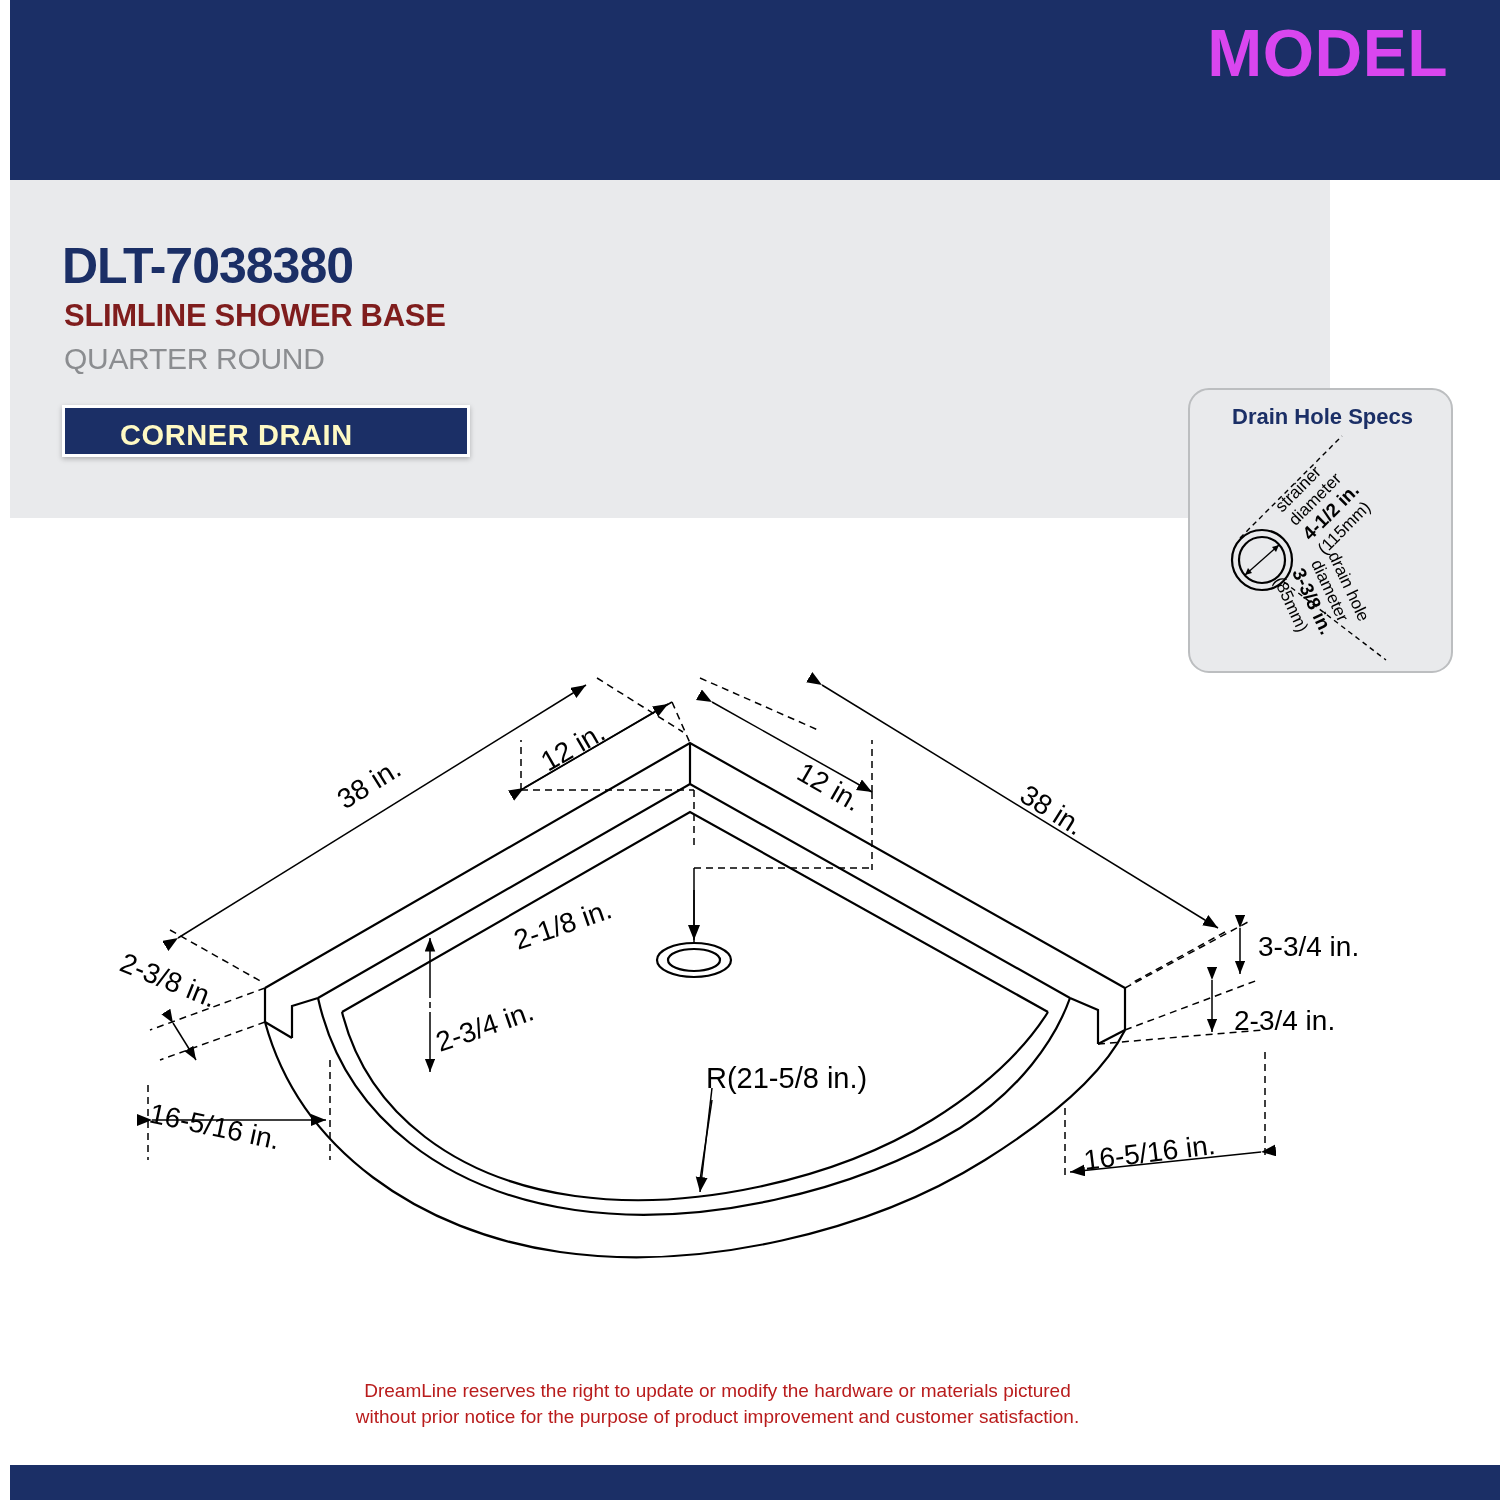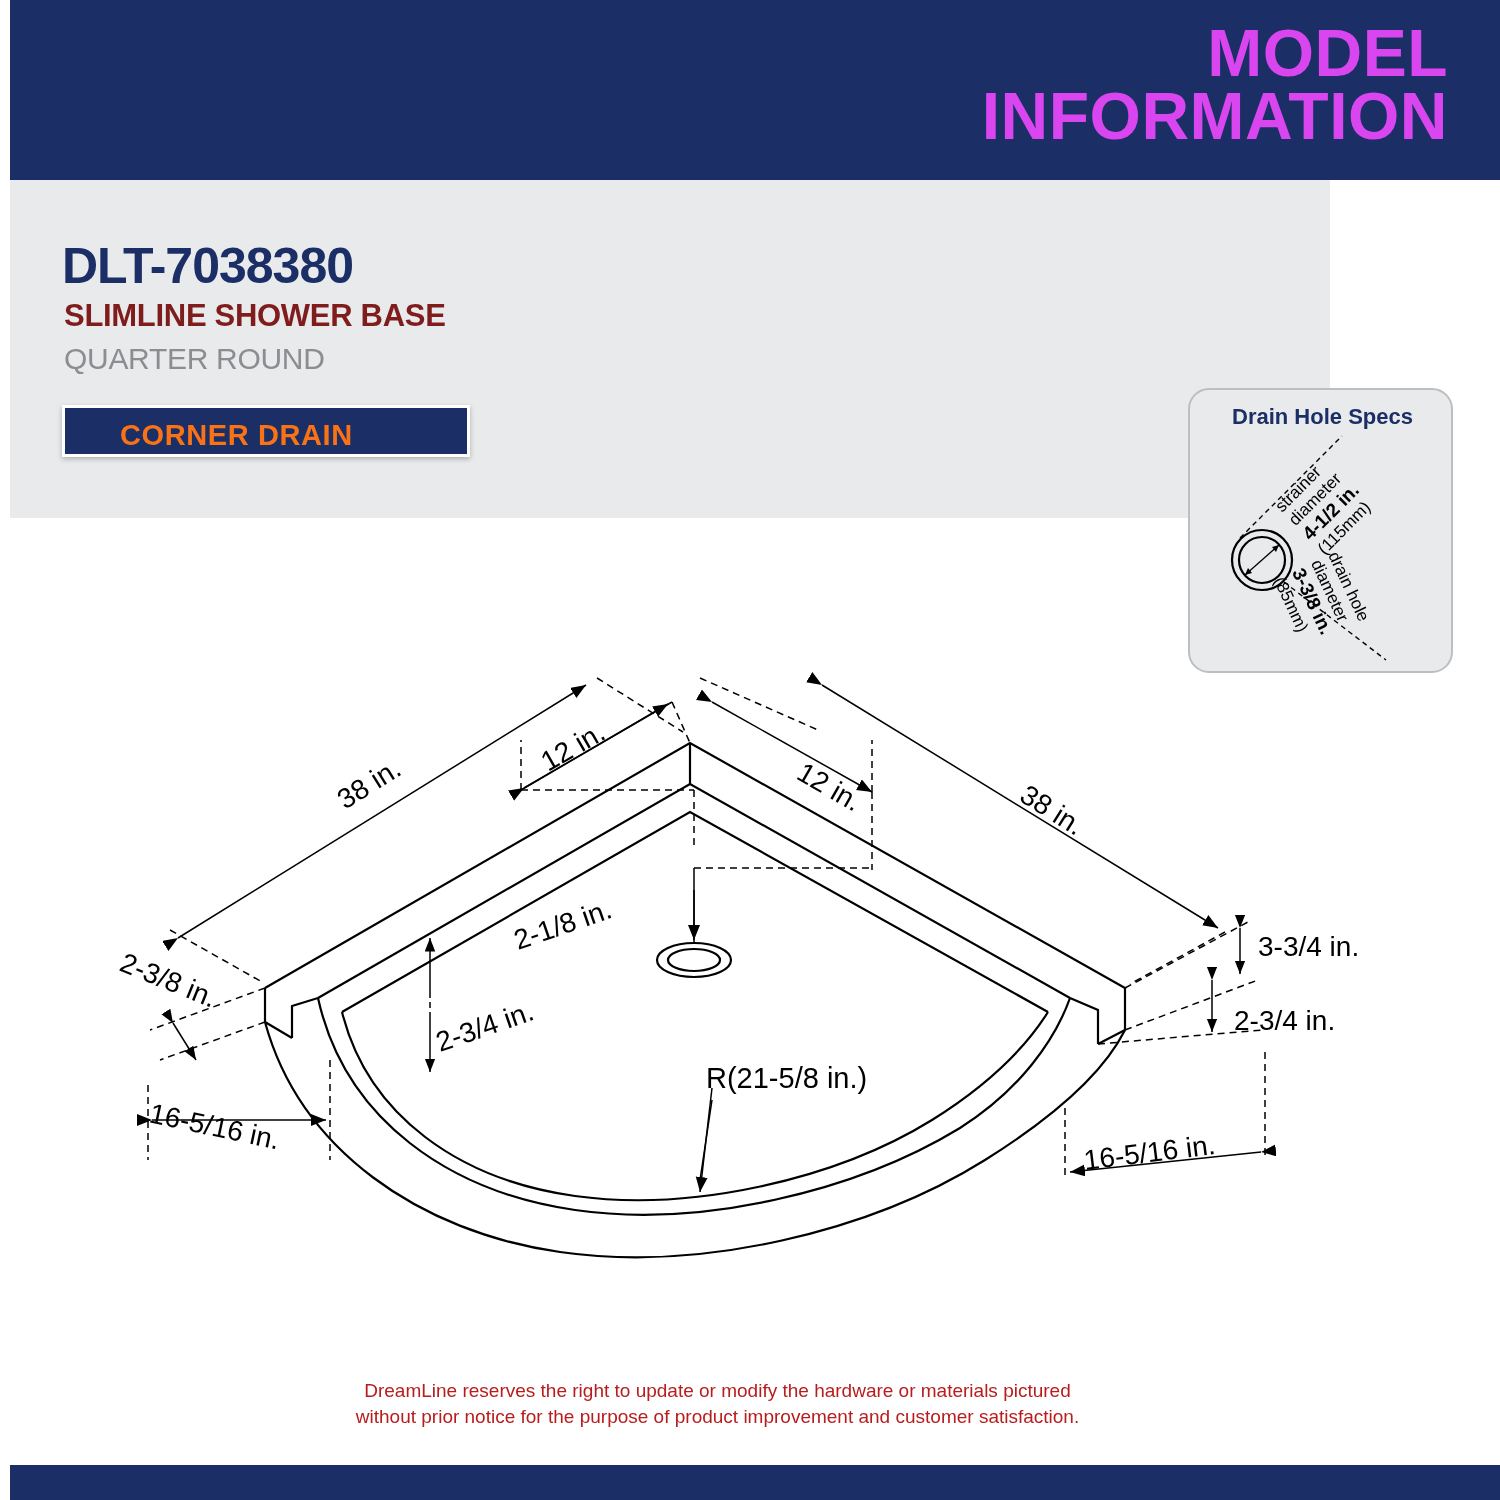--- a/index.html
+++ b/index.html
@@ -84,21 +84,21 @@
     height: 52px;
     background: #1b2f66;
     border: 3px solid #ffffff;
     box-shadow: 0 2px 5px rgba(0,0,0,0.25);
     box-sizing: border-box;
   }
   .drain-pill span {
     position: absolute;
     left: 55px;
     top: 11px;
-    color: #f97316;
+    color: #fef9c3;
     font-weight: bold;
     font-size: 29px;
     letter-spacing: 0.6px;
   }
   
   .spec-box {
     position: absolute;
     left: 1178px;
     top: 208px;
     width: 265px;
@@ -149,21 +149,20 @@
   text { font-family: "Liberation Sans", sans-serif; }
 </style>
 </head>
 <body>
 
 <div class="page">
 
   <div class="top-band">
     <div class="top-band-title">
       <span>MODEL</span>
-      <span class="l2">INFORMATION</span>
     </div>
   </div>
 
   <div class="header-area">
     <div class="model-number">DLT-7038380</div>
     <div class="model-sub1">SLIMLINE SHOWER BASE</div>
     <div class="model-sub2">QUARTER ROUND</div>
     <div class="drain-pill">
       <span>CORNER DRAIN</span>
     </div>

